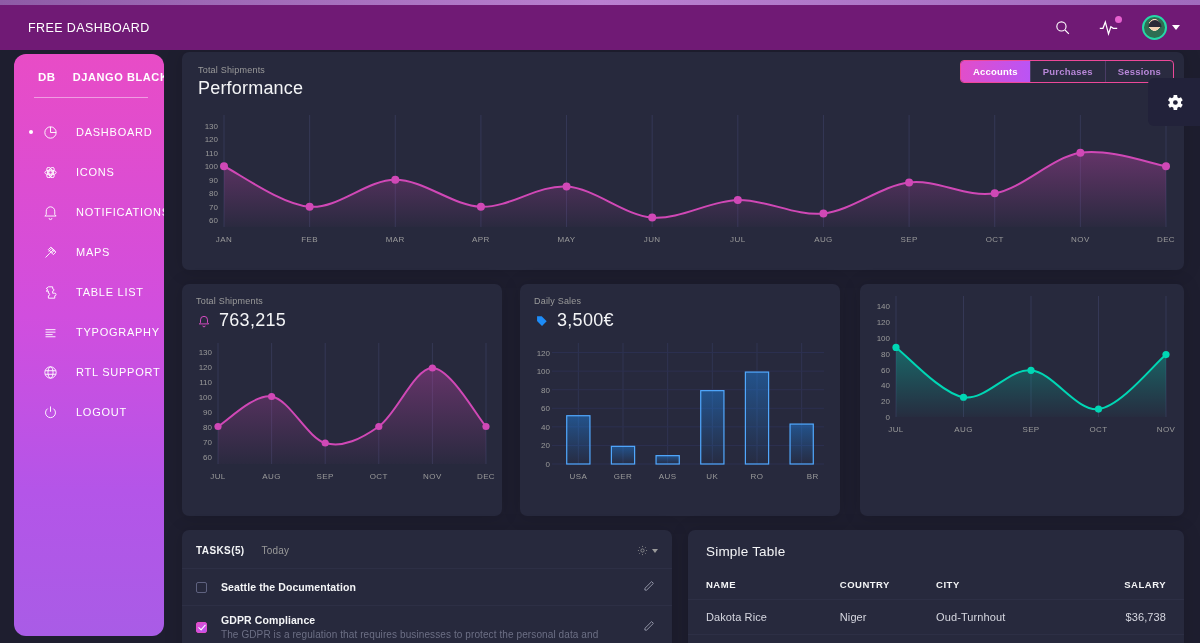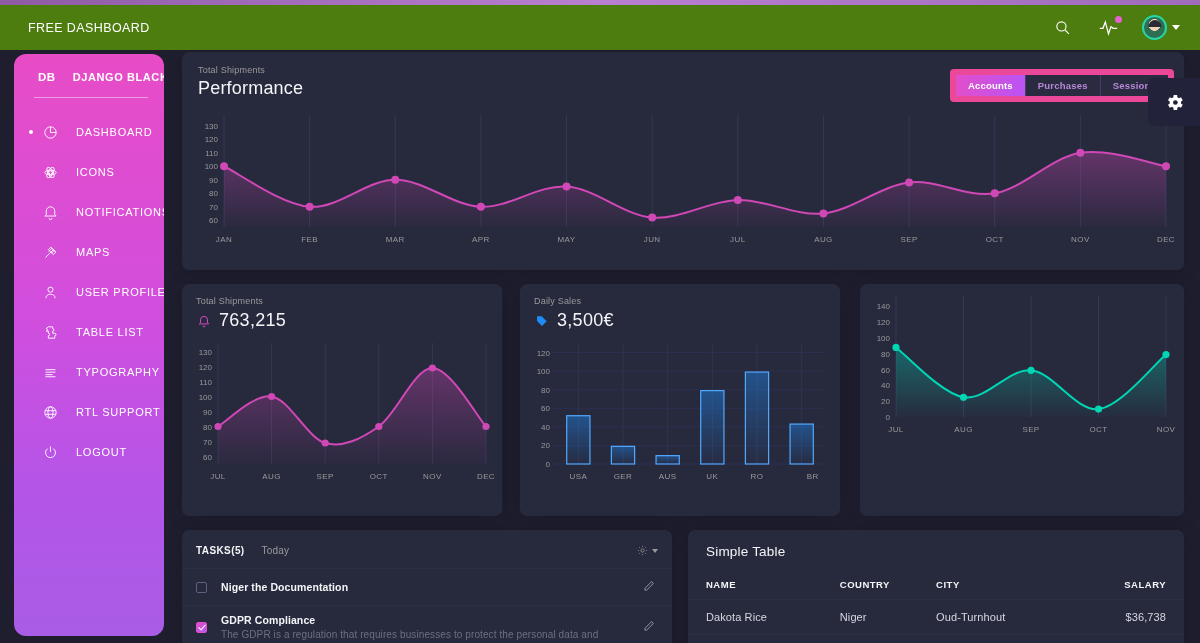--- a/index.html
+++ b/index.html
@@ -11,21 +11,21 @@
     color: #fff;
   }
   #app { position: relative; width: 1200px; height: 643px; background: #1e1e2f; overflow: hidden; }
 
   
   .accent-bar { position: absolute; top: 0; left: 0; width: 1200px; height: 5px;
     background: linear-gradient(90deg,#8e5ba6 0%,#b97fd0 50%,#a06bbd 100%); z-index: 40; }
 
   
   .navbar { position: absolute; top: 5px; left: 0; width: 1200px; height: 45px;
-    background: #4d7c0f; display: flex; align-items: center; z-index: 30; }
+    background: #701a75; display: flex; align-items: center; z-index: 30; }
   .nav-title { margin-left: 28px; font-size: 12.5px; letter-spacing: .4px; color: #ffffff; font-weight: 400; }
   .nav-right { margin-left: auto; display: flex; align-items: center; gap: 22px; margin-right: 20px; }
   .nav-icon { width: 24px; height: 24px; display: flex; align-items: center; justify-content: center;
     position: relative; cursor: pointer; }
   .nav-icon svg { stroke: #ffffff; fill: none; stroke-width: 1.6; }
   .badge-dot { position: absolute; top: 0px; right: -2px; width: 7px; height: 7px; border-radius: 50%;
     background: #e661cf; }
   .avatar-wrap { display: flex; align-items: center; gap: 5px; cursor: pointer; }
   .avatar { width: 25px; height: 25px; border-radius: 50%; border: 2px solid #25d8a8;
     background: radial-gradient(circle at 50% 38%, #f3d4b6 0 34%, #2e6e52 36% 100%);
@@ -59,21 +59,21 @@
 
   .card { background: #27293d; border-radius: 7px; position: absolute;
     box-shadow: 0 1px 18px 0 rgba(0,0,0,.15); }
   .card-subtitle { font-size: 9px; color: #9a9a9a; letter-spacing: .2px; }
   .card-title { font-size: 18px; color: #f4f5f7; font-weight: 400; margin-top: 3px; letter-spacing: .2px; }
 
   
   .perf { left: 0; top: 0; width: 1002px; height: 218px; }
   .perf-head { padding: 13px 16px 0 16px; position: relative; }
   .tabs { position: absolute; right: 10px; top: 8px; display: flex;
-    border: 6px solid #ec4899; border-radius: 4px; overflow: hidden; background: #2a2b40; margin-top: 9px; }
+    border: 1px solid #ec4899; border-radius: 4px; overflow: hidden; background: #2a2b40; }
   .tab { font-size: 9.5px; font-weight: 700; padding: 5px 12px; color: #b887d8; cursor: pointer;
     border-right: 1px solid #4a3c66; letter-spacing: .2px; }
   .tab:last-child { border-right: none; }
   .tab.active { background: linear-gradient(90deg,#e14eca 0%,#ba54f5 100%); color: #ffffff; }
 
   .chart-area { position: relative; }
   .yaxis { position: absolute; font-size: 8px; color: #9a9a9a; text-align: right; }
   .yaxis div { position: absolute; right: 0; transform: translateY(-50%); white-space: nowrap; }
   .xaxis { position: absolute; font-size: 8px; color: #9a9a9a; }
   .xaxis div { position: absolute; transform: translateX(-50%); white-space: nowrap; letter-spacing: .4px; }
@@ -201,30 +201,20 @@
         <div class="menu-item">
           <span class="bullet"></span>
           <span class="menu-icon">
             <svg viewBox="0 0 24 24" width="17" height="17">
               <line x1="5" y1="19" x2="11" y2="13"></line>
               <path d="M11 13 16 8M13 5l6 6M9.5 10.5 13.5 6.5M14 12.5 17.5 9"></path>
               <path d="M12.5 4.5 19.5 11.5 16 15 9 8z"></path>
             </svg>
           </span>
           <span class="menu-label">MAPS</span>
-        </div>
-        <div class="menu-item">
-          <span class="bullet"></span>
-          <span class="menu-icon">
-            <svg viewBox="0 0 24 24" width="17" height="17">
-              <circle cx="12" cy="8" r="3.6"></circle>
-              <path d="M5.5 20c0-3.6 2.9-5.6 6.5-5.6s6.5 2 6.5 5.6"></path>
-            </svg>
-          </span>
-          <span class="menu-label">USER PROFILE</span>
         </div>
         <div class="menu-item">
           <span class="bullet"></span>
           <span class="menu-icon">
             <svg viewBox="0 0 24 24" width="17" height="17">
               <path d="M9 4h6v2.6a1.8 1.8 0 1 1 0 3.6V13h3a1.8 1.8 0 1 1 0 3.6V20H9v-3.4a1.8 1.8 0 1 0 0-3.6V10H6a1.8 1.8 0 1 0 0-3.6z"></path>
             </svg>
           </span>
           <span class="menu-label">TABLE LIST</span>
         </div>
@@ -530,21 +520,21 @@
               <circle cx="12" cy="12" r="3"></circle>
               <path d="M12 3.5v2M12 18.5v2M3.5 12h2M18.5 12h2M6 6l1.5 1.5M16.5 16.5 18 18M18 6l-1.5 1.5M7.5 16.5 6 18"></path>
             </svg>
           <span class="gear-caret"></span>
         </span>
       </div>
       <div class="task-list" id="task-list">
           <div class="task-row">
             <span class="cbox"></span>
             <span class="task-body">
-              <span class="task-name" style="display:block">Niger the Documentation</span>
+              <span class="task-name" style="display:block">Seattle the Documentation</span>
             </span>
             <span class="edit-ico"><svg viewBox="0 0 24 24" width="14" height="14">
                 <path d="M16.5 4.5 19.5 7.5 8 19H5v-3z"></path>
               </svg></span>
           </div>
           <div class="task-row">
             <span class="cbox checked"></span>
             <span class="task-body">
               <span class="task-name" style="display:block">GDPR Compliance</span>
               <span class="task-desc" style="display:block">The GDPR is a regulation that requires businesses to protect the personal data and</span>

